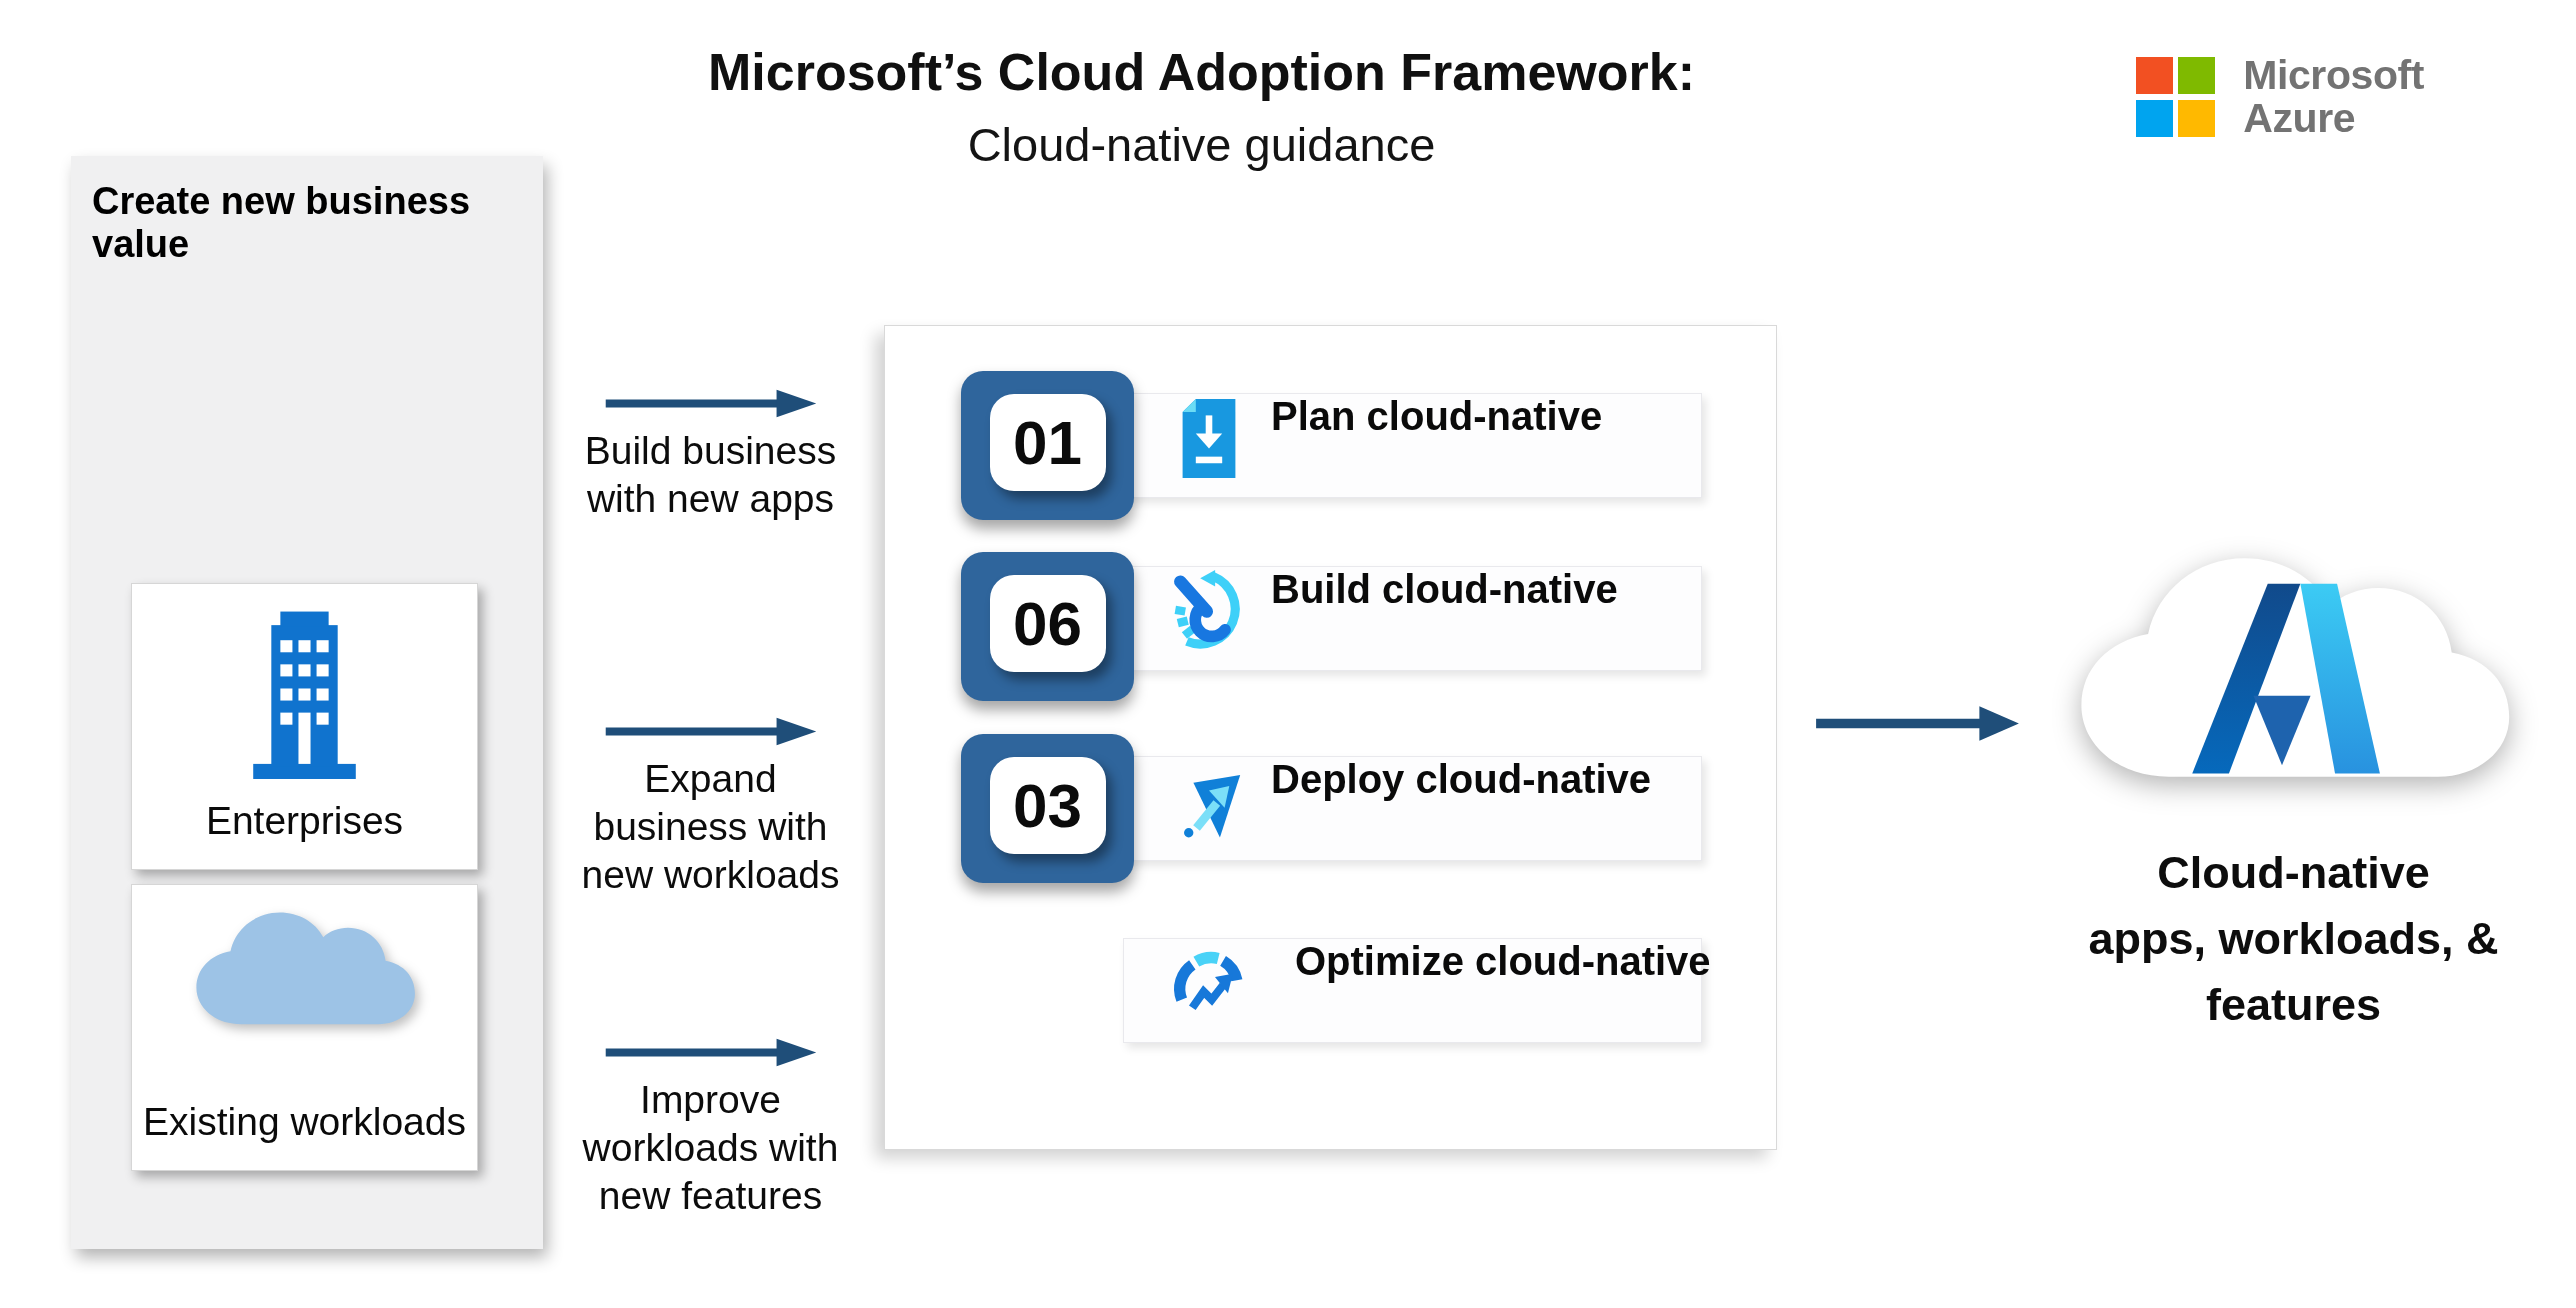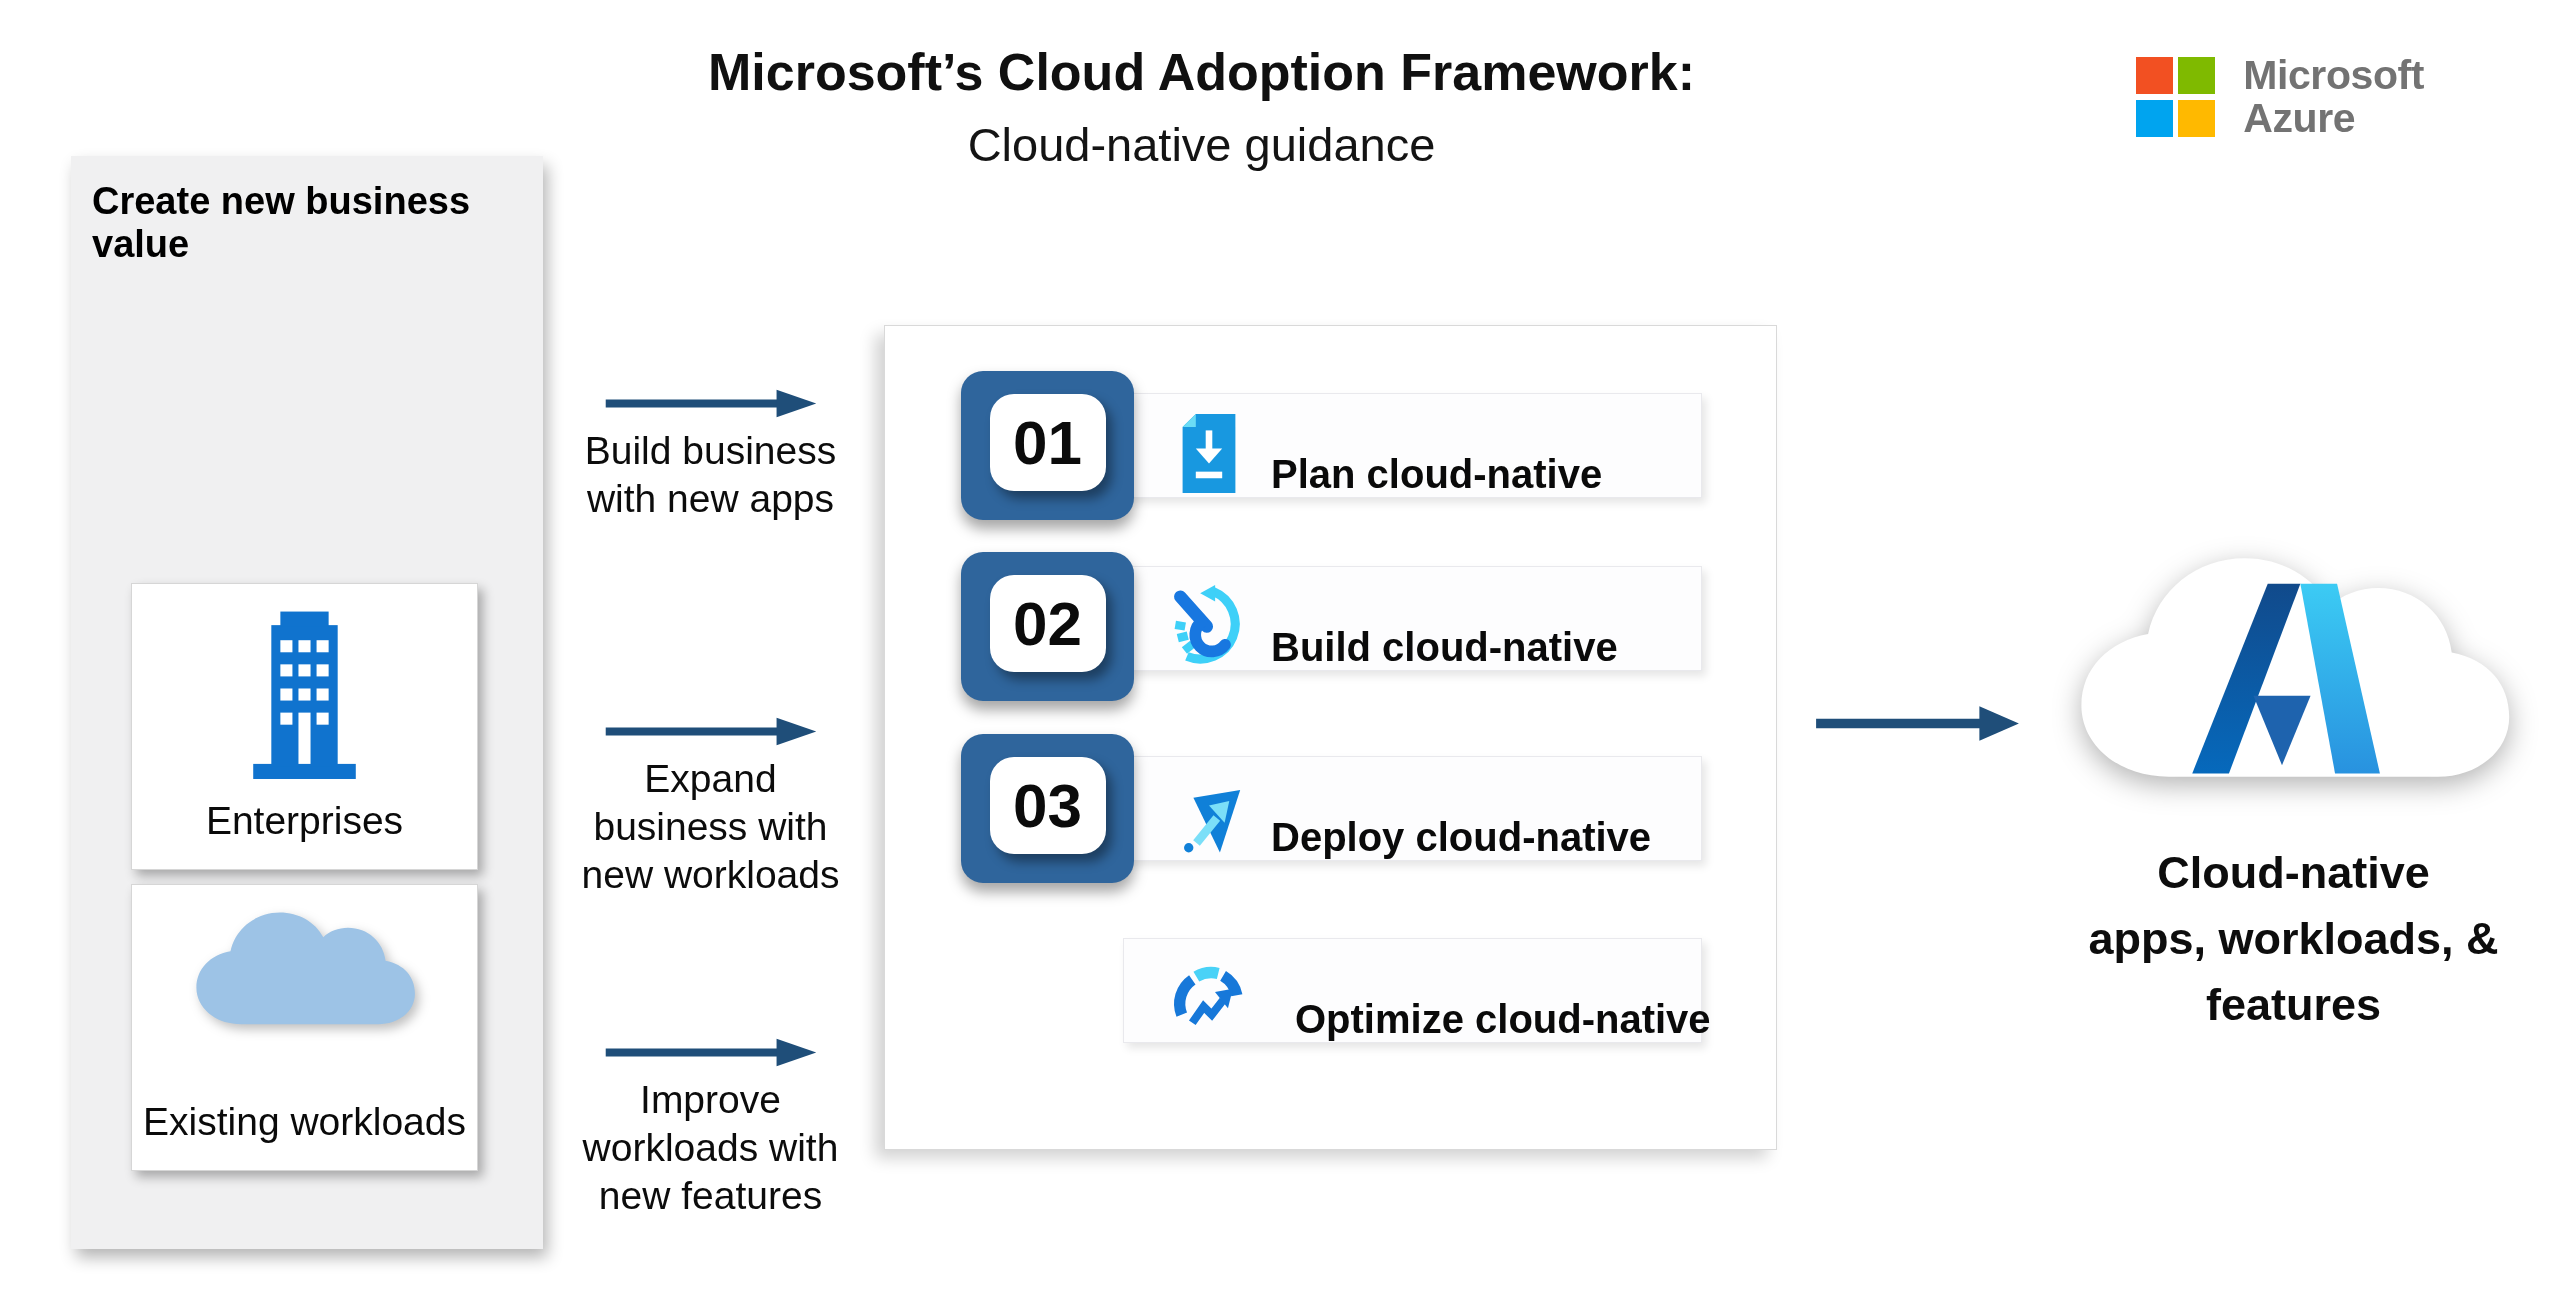--- a/index.html
+++ b/index.html
@@ -39,21 +39,21 @@
   
   .process-panel{position:absolute;left:884px;top:325px;width:893px;height:825px;background:#fff;
     border:1.7px solid #D9D9D9;box-sizing:border-box;box-shadow:-8.6px 8.6px 15.5px rgba(0,0,0,0.18);}
   .step-badge{position:absolute;left:76px;width:173px;height:149px;background:#2F659C;border-radius:22px;
     box-shadow:0 8.6px 14px rgba(0,0,0,0.35);z-index:2;}
   .badge-inner{position:absolute;left:28.5px;top:23px;width:116px;height:97px;background:#fff;border-radius:24px;
     box-shadow:6px 7.8px 10.4px rgba(0,0,0,0.38);display:flex;align-items:center;justify-content:center;}
   .step-number{font-size:62px;font-weight:700;color:#0b0b0b;}
   .b1{top:45px;} .b2{top:226px;} .b3{top:408px;} .b4{top:589px;}
   .step-bar{position:absolute;left:238px;width:579px;height:105px;background:#FDFDFE;border:1.7px solid #E9E9ED;
-    box-sizing:border-box;box-shadow:3.5px 5.2px 8.6px rgba(0,0,0,0.10);display:flex;align-items:flex-end;padding-left:43px;z-index:1;}
+    box-sizing:border-box;box-shadow:3.5px 5.2px 8.6px rgba(0,0,0,0.10);display:flex;align-items:flex-start;padding-left:43px;z-index:1;}
   .r1{top:67px;} .r2{top:240px;} .r3{top:430px;} .r4{top:612px;gap:24px;}
   .step-icon{width:83px;height:88px;display:flex;align-items:center;justify-content:center;flex:0 0 auto;}
   .step-label{font-size:40px;font-weight:700;margin-left:21px;white-space:nowrap;color:#0a0a0a;}
 
   
   .result-arrow{position:absolute;left:1814px;top:696px;}
   .cloud-shape-svg{position:absolute;left:2063px;top:532px;filter:drop-shadow(0 8.6px 14px rgba(0,0,0,0.30));}
   .azure-a-svg{position:absolute;left:2180px;top:574px;}
   .result-caption{position:absolute;left:2004px;top:840px;width:579px;text-align:center;
     font-size:45px;font-weight:700;line-height:66px;color:#0d0d0d;}
@@ -166,21 +166,21 @@
           <rect x="36" y="22" width="8" height="28" fill="#ffffff"></rect>
           <polygon points="24,44 56,44 40,62" fill="#ffffff"></polygon>
           <rect x="24" y="72" width="32" height="8" fill="#ffffff"></rect>
         </svg>
       </span>
       <span class="step-label">Plan cloud-native</span>
     </div>
 
     <div class="step-badge b2">
       <div class="badge-inner">
-        <span class="step-number">02</span>
+        <span class="step-number">06</span>
       </div>
     </div>
     <div class="step-bar r2">
       <span class="step-icon">
         <svg width="83" height="83" viewBox="0 0 100 100">
           <path d="M56,8 A42,42 0 1 1 24,86" stroke="#3ED0F8" stroke-width="11" fill="none"></path>
           <polygon points="58,0 40,10 58,20" fill="#3ED0F8"></polygon>
           <g stroke="#3ED0F8" stroke-width="10" stroke-linecap="butt">
             <path d="M10,48 L22,50"></path>
             <path d="M13,64 L25,61"></path>

